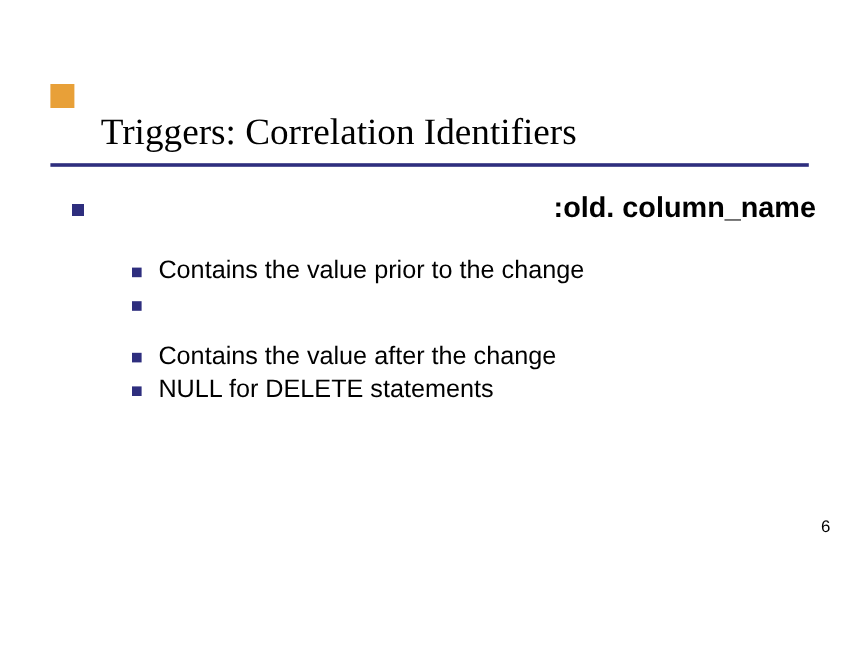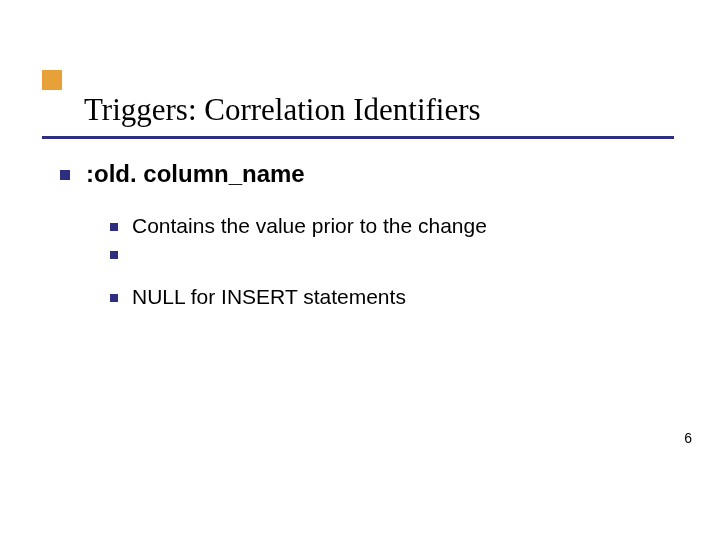--- a/index.html
+++ b/index.html
@@ -47,20 +47,21 @@
   .content {
     position: absolute;
     top: 160px;
     left: 60px;
     right: 40px;
   }
   .l1 {
     display: flex;
     align-items: flex-start;
     margin-bottom: 10px;
+    justify-content: space-between;
   }
   .l1 .bullet {
     width: 10px;
     height: 10px;
     background: #2e2e7e;
     margin-top: 10px;
     margin-right: 16px;
     flex-shrink: 0;
   }
   .l1 .text {
@@ -124,21 +125,25 @@
         <div class="text">Contains the value prior to the change</div>
       </div>
       <div class="l2">
         <div class="bullet"></div>
       </div>
     </div>
 
     <div class="l2-group">
       <div class="l2">
         <div class="bullet"></div>
-        <div class="text">NULL for INSERT statements</div>
+        <div class="text">Contains the value after the change</div>
+      </div>
+      <div class="l2">
+        <div class="bullet"></div>
+        <div class="text">NULL for DELETE statements</div>
       </div>
     </div>
 
   </div>
 
   <div class="page-num">6</div>
 
 </div>
 
 </body></html>

